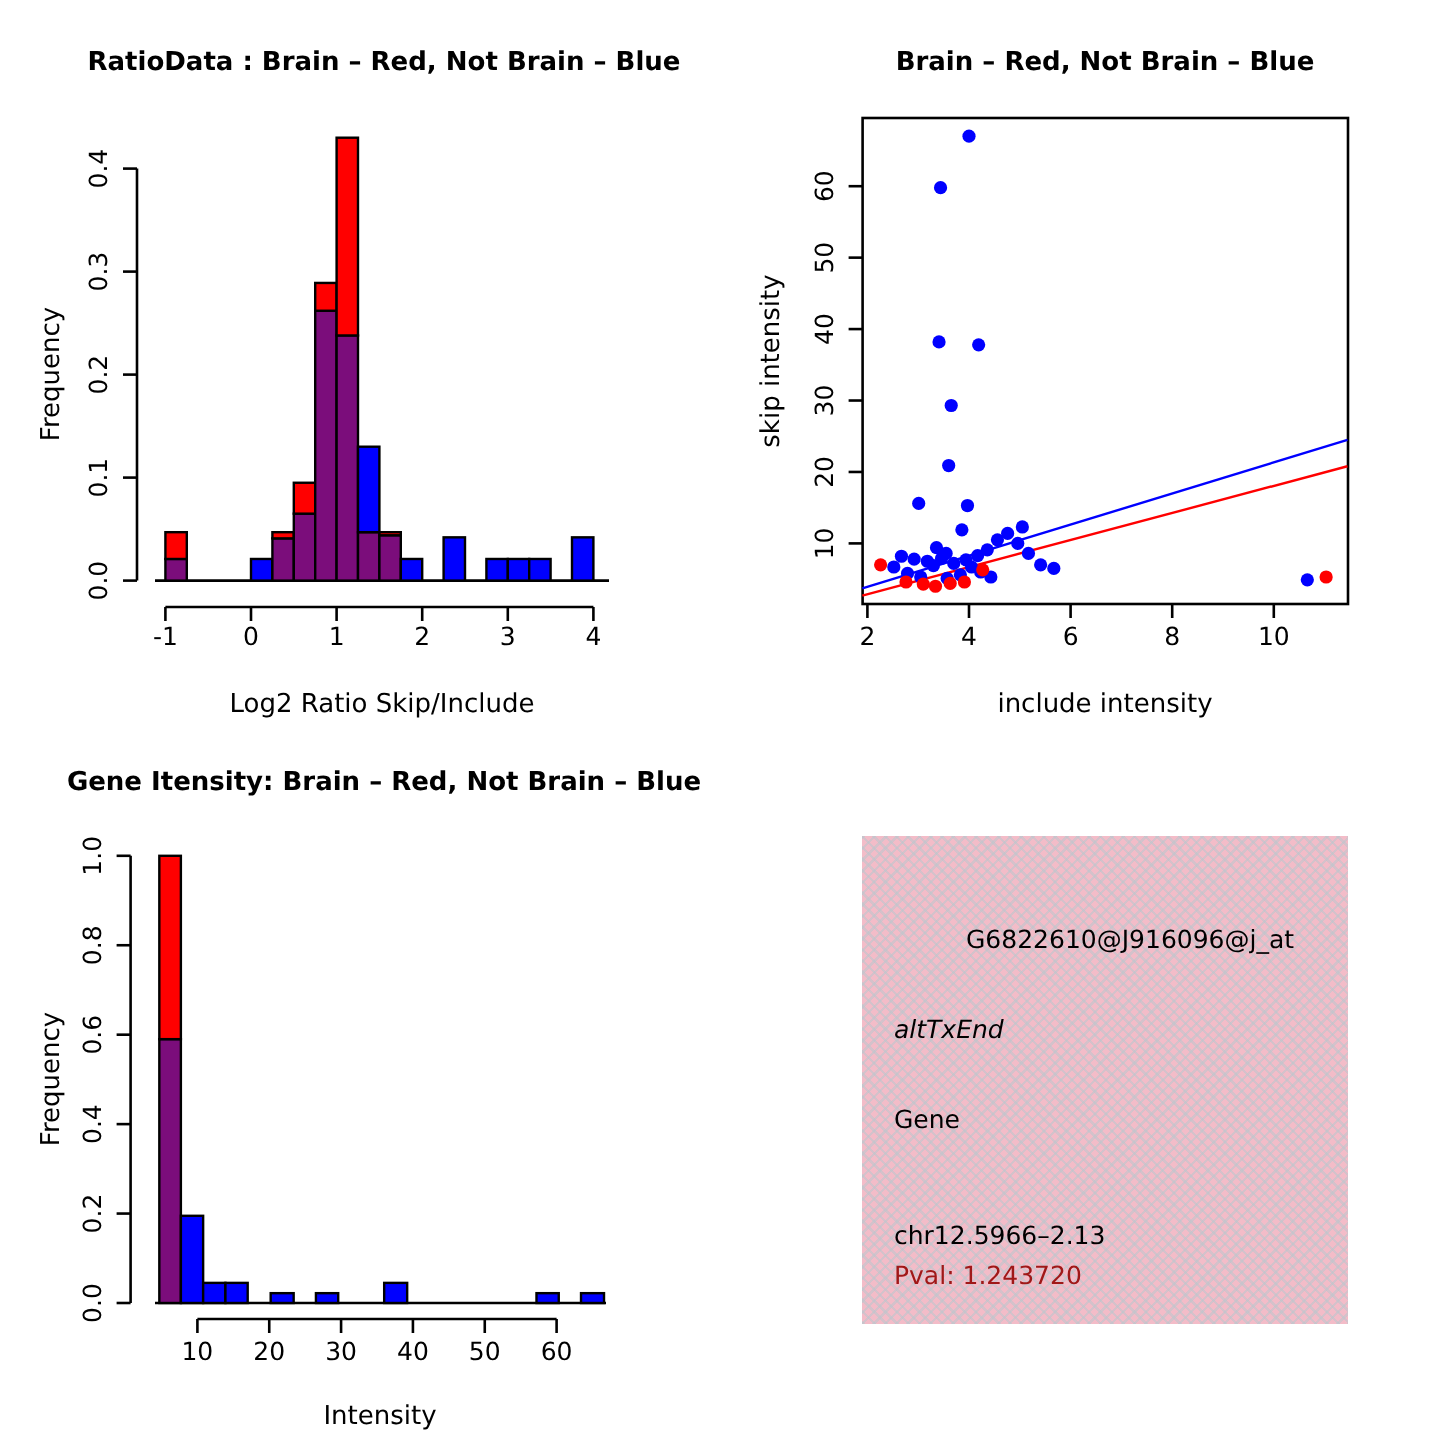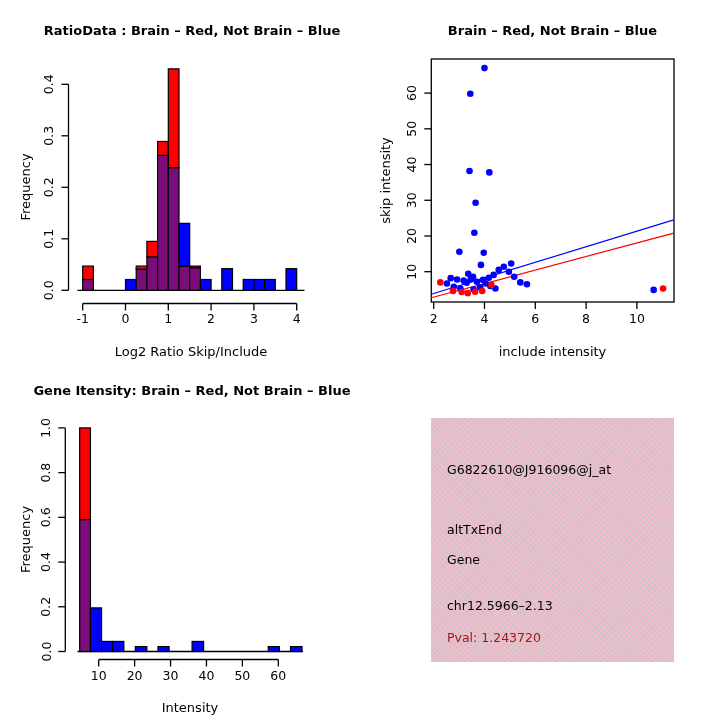--- a/index.html
+++ b/index.html
@@ -11,21 +11,21 @@
   .tick{font-size:12.5px;}
   .ax{stroke:#000;stroke-width:1.3;fill:none;}
   .bar{stroke:#000;stroke-width:1.2;}
   .fit{stroke-width:1.2;fill:none;}
   .info-box{position:absolute;left:419px;top:418px;width:243px;height:244px;
     background-color:#f3bcc8;
     background-image:
       repeating-linear-gradient(45deg, rgba(188,198,205,0.55) 0 1.2px, transparent 1.2px 4px),
       repeating-linear-gradient(135deg, rgba(188,198,205,0.55) 0 1.2px, transparent 1.2px 4px);}
   .info-line{position:absolute;left:16px;font-size:12.5px;color:#000;white-space:nowrap;}
-  .il1{top:44px;} .il2{top:104px;} .il3{top:134px;} .il4{top:180px;} .il5{top:212px;}
+  .il1{top:44px;padding-left:36px;} .il2{top:89px;font-style:italic;} .il3{top:134px;} .il4{top:192px;} .il5{top:212px;}
 </style>
 </head>
 <body>
 
 <div id="screen">
 
   <svg id="plots" width="720" height="720" viewBox="0 0 720 720">
 
     <g>
       <text class="title" x="180" y="35">RatioData : Brain – Red, Not Brain – Blue</text>

